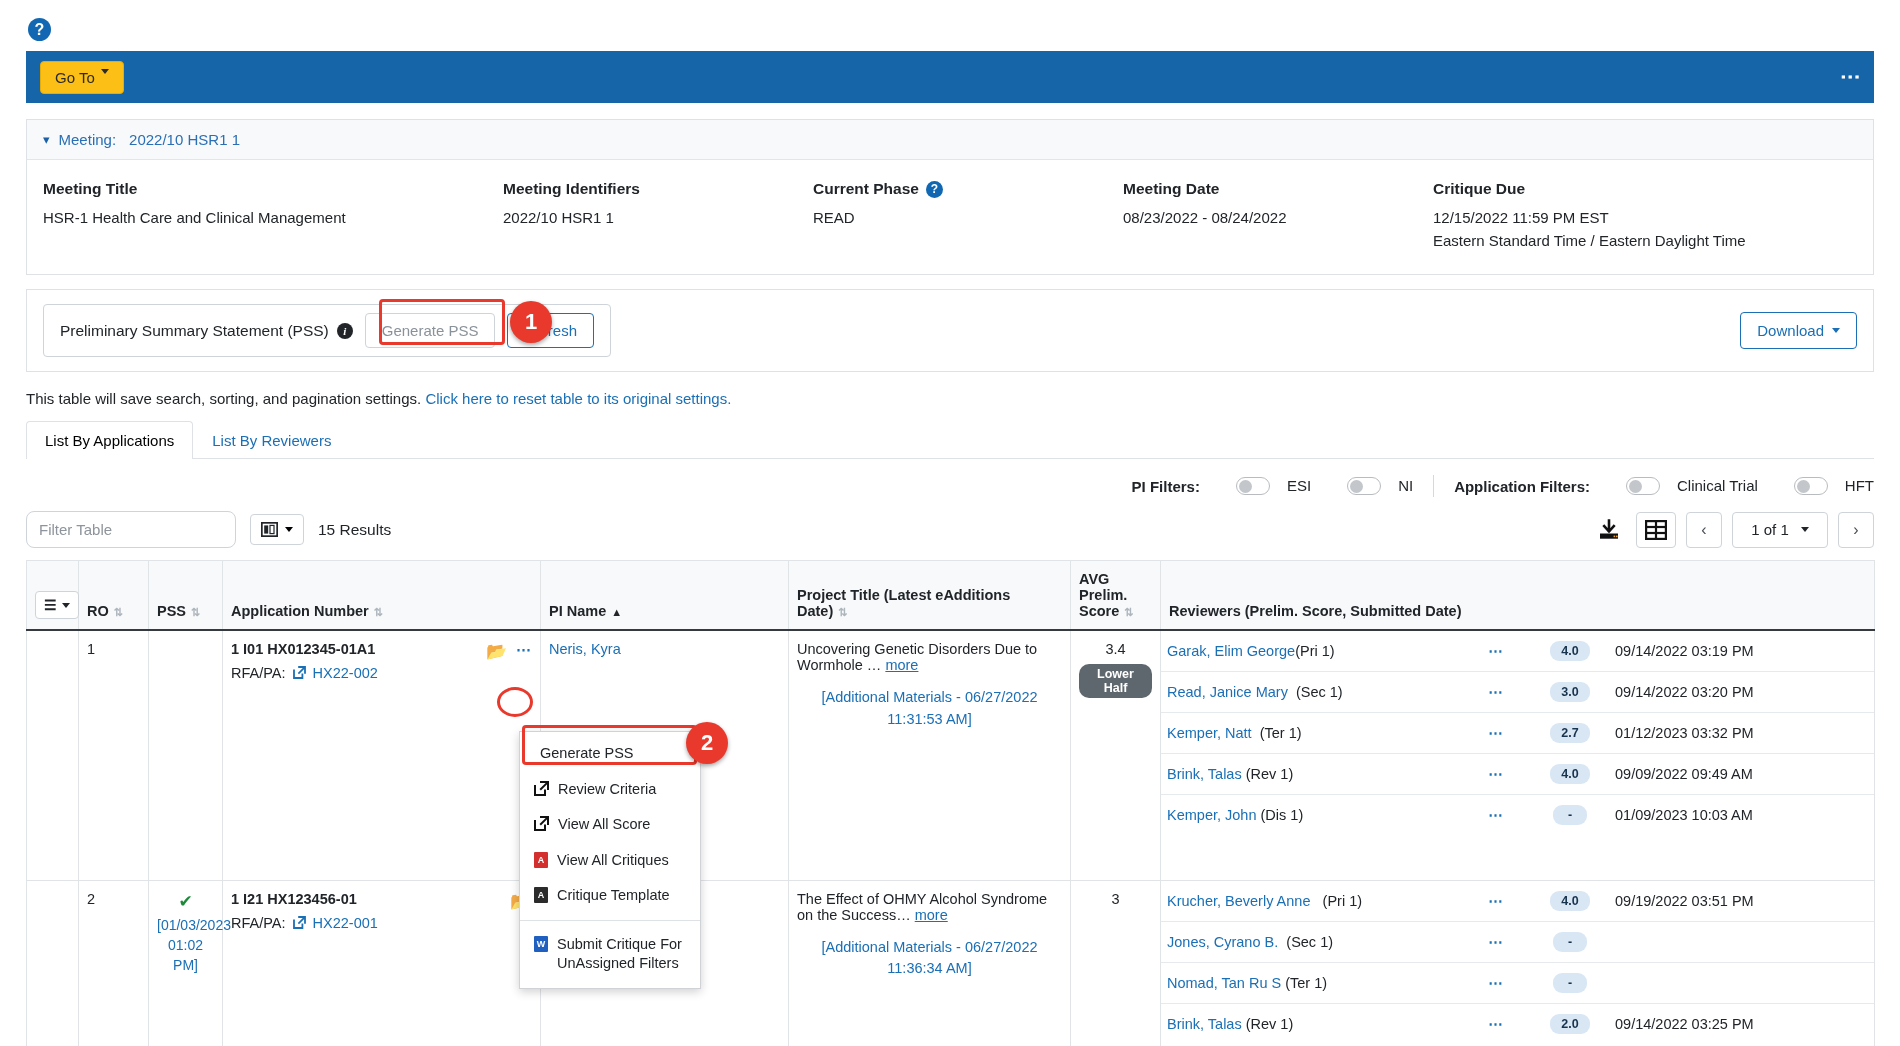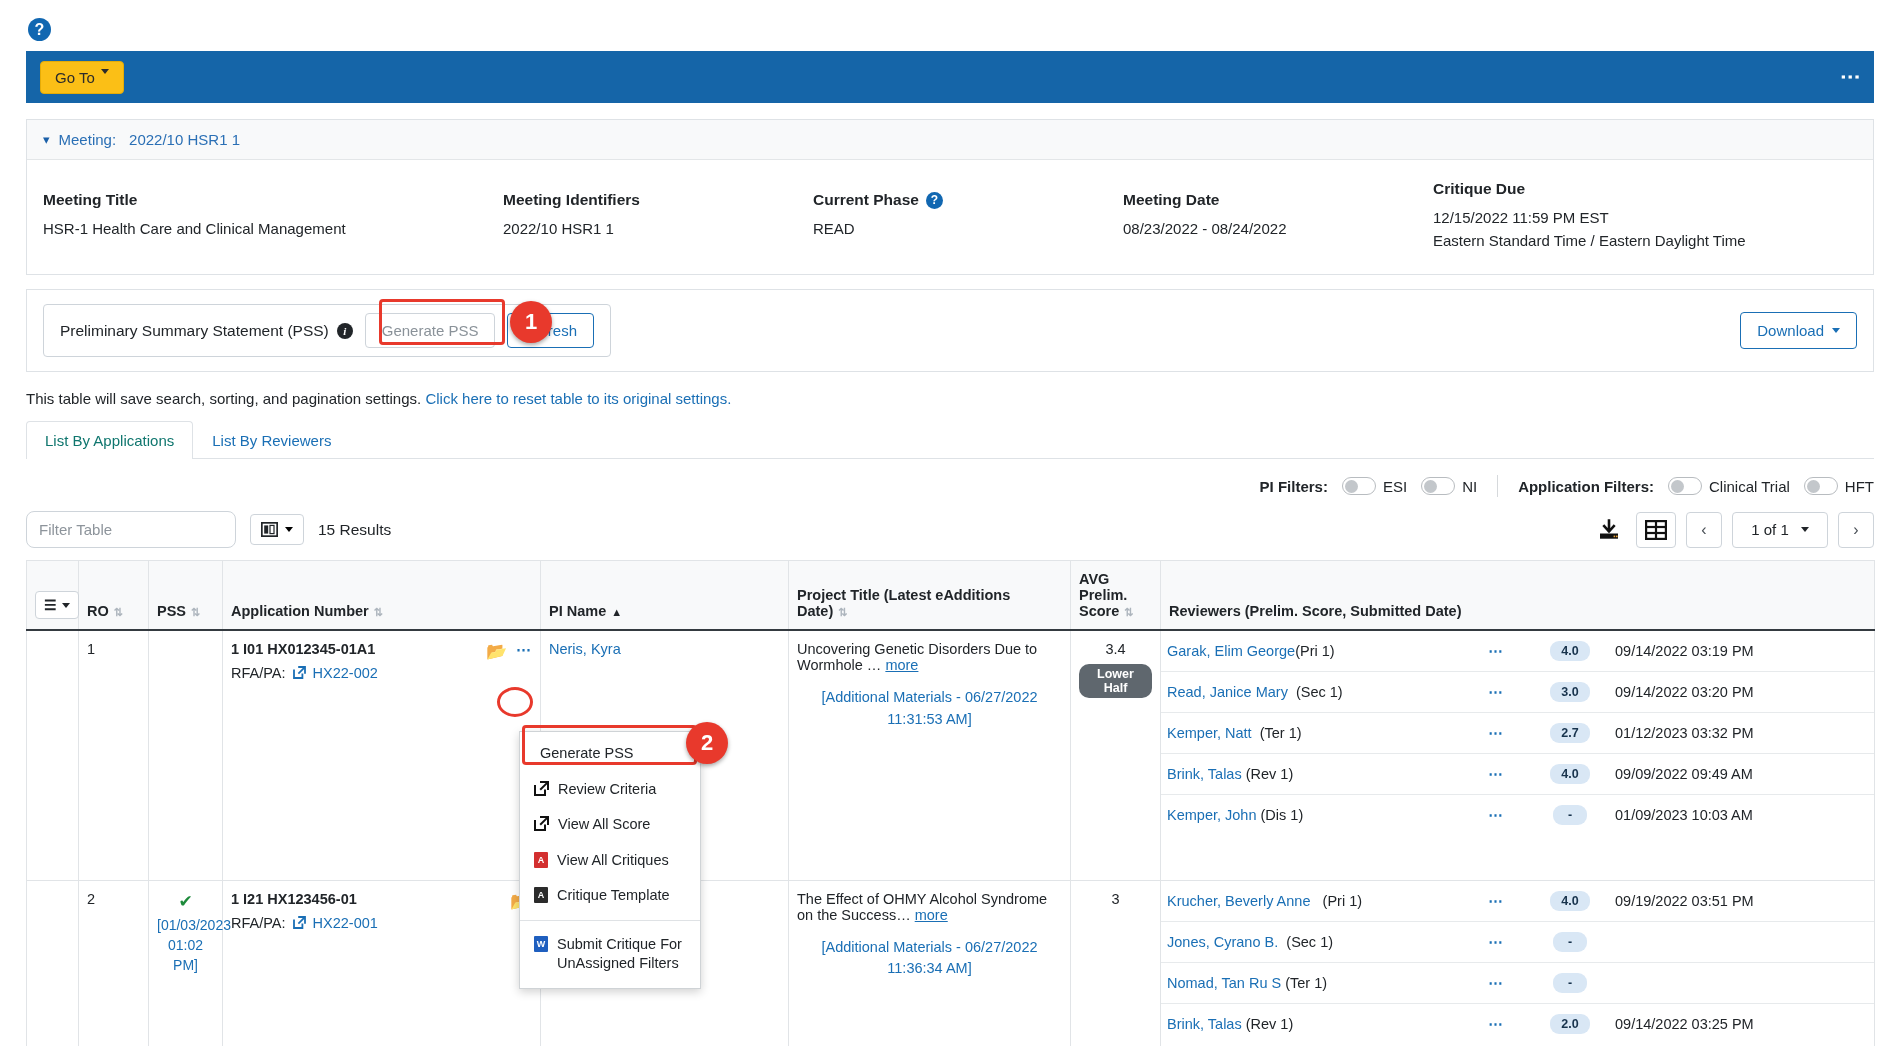--- a/index.html
+++ b/index.html
@@ -67,21 +67,21 @@
     border-bottom:1px solid #e3e6e8;
     padding:11px 16px;
     display:flex;align-items:center;gap:9px;
     font-size:15px;color:#1a5fa8;
     cursor:pointer;
   }
   .chev{ font-size:13px; color:#1a5fa8; }
   .meeting-head .m-label{ color:#2a6fb5; }
   .meeting-head .m-value{ color:#2a6fb5; margin-left:4px;}
   .meeting-body{
-    display:flex; padding:20px 16px 22px 16px;align-items:center;
+    display:flex; padding:20px 16px 22px 16px;
   }
   .m-col{ flex:0 0 auto; }
   .m-col:nth-child(1){ width:460px; }
   .m-col:nth-child(2){ width:310px; }
   .m-col:nth-child(3){ width:310px; }
   .m-col:nth-child(4){ width:310px; }
   .m-col:nth-child(5){ width:auto; }
   .m-title{ font-weight:bold; font-size:15.5px; color:#212529; margin-bottom:9px;
             display:flex;align-items:center;gap:7px;}
   .m-val{ font-size:15px; color:#212529; line-height:1.5;}
@@ -159,41 +159,41 @@
     margin:14px 26px 0 26px;
     display:flex;
     border-bottom:1px solid #dee2e6;
   }
   .tab{
     padding:10px 18px;font-size:15px;color:#1a6fb5;cursor:pointer;
     border:1px solid transparent;border-bottom:none;
     margin-bottom:-1px;border-radius:4px 4px 0 0;
   }
   .tab.active{
-    color:#0f766e;background:#fff;
+    color:#000000;background:#fff;
     border-color:#dee2e6 #dee2e6 #fff;
   }
 
   
   .filters-row{
     margin:16px 26px 0 26px;
     display:flex;align-items:center;justify-content:flex-end;gap:14px;
     font-size:15px;
   }
   .filt-label{ font-weight:bold; color:#212529;}
   .toggle{
     width:34px;height:18px;border-radius:10px;background:#fff;
     border:1px solid #b8bcc0; position:relative;display:inline-block;cursor:pointer;
     vertical-align:middle;
   }
   .toggle::after{
     content:"";position:absolute;left:2px;top:1.5px;
     width:13px;height:13px;border-radius:50%;background:#c3c7cb;
   }
-  .filt-item{ display:flex;align-items:center;gap:7px; }
+  .filt-item{ display:flex;align-items:flex-start;gap:17px;margin-left:22px; }
   .vdiv{ width:1px;height:22px;background:#d6d9dc;margin:0 6px;}
 
   
   .toolbar{
     margin:14px 26px 0 26px;
     display:flex;align-items:center;gap:14px;
   }
   .filter-input{
     width:210px;padding:9px 12px;border:1px solid #ced4da;border-radius:8px;
     font-size:15px;color:#212529;font-family:"Liberation Sans", sans-serif;

